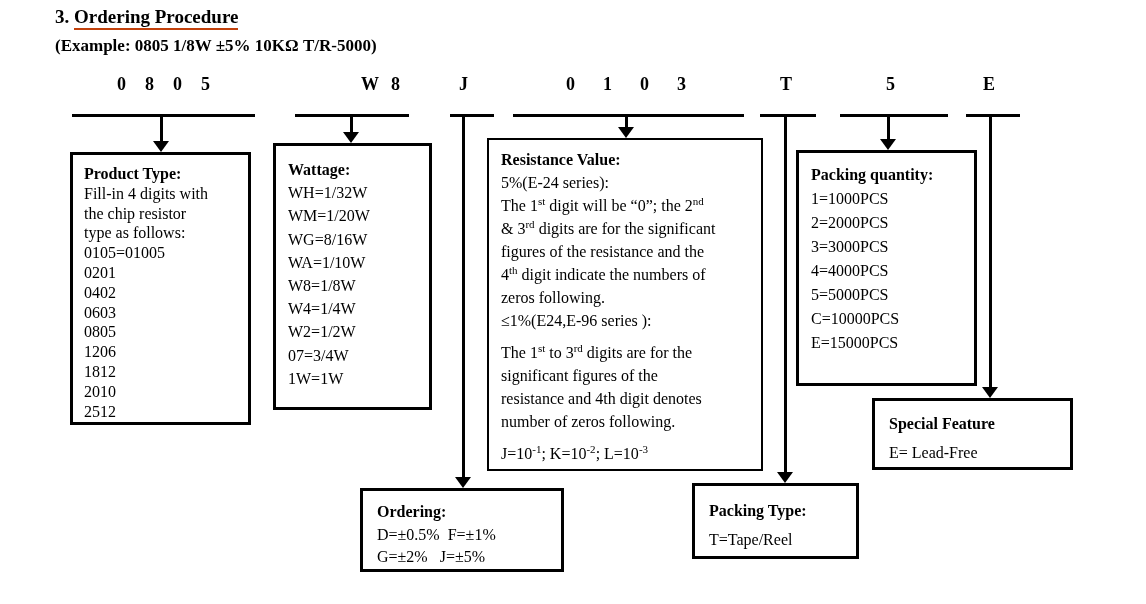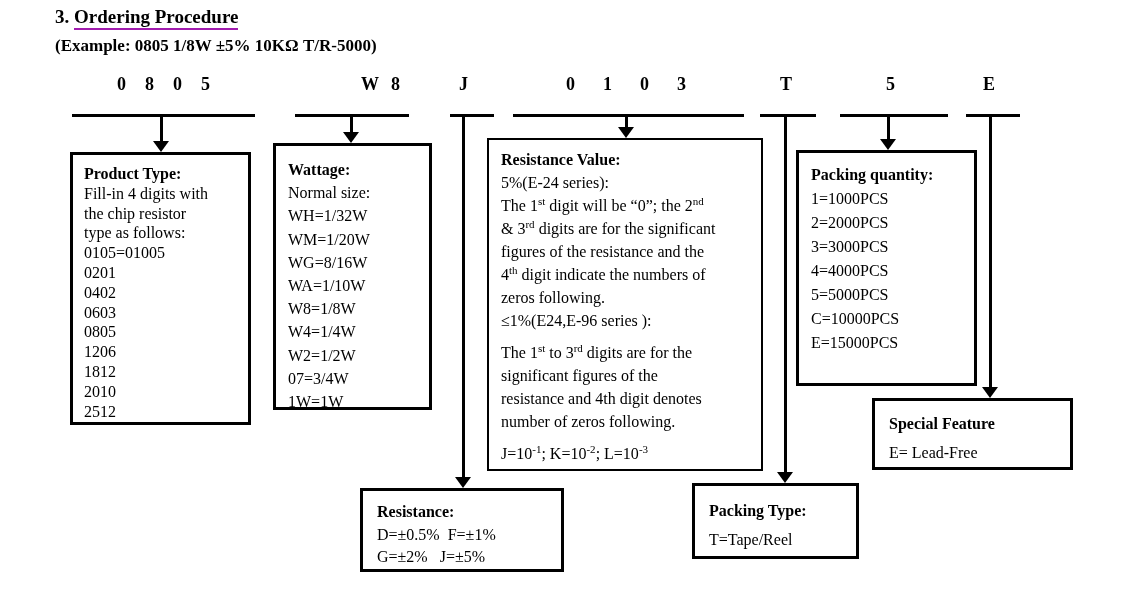--- a/index.html
+++ b/index.html
@@ -2,21 +2,21 @@
 <html><head>
 <meta charset="utf-8">
 <style>
   html,body { margin:0; padding:0; background:#fff; }
   .page {
     position:relative; width:1146px; height:604px; background:#ffffff;
     font-family:"Liberation Serif","DejaVu Serif",serif; color:#000;
     overflow:hidden;
   }
   .doc-title { position:absolute; left:55px; top:6px; font-size:19px; font-weight:bold; white-space:pre; }
-  .doc-title .underlined { border-bottom:2px solid #a21caf; padding-bottom:1px; }
+  .doc-title .underlined { border-bottom:2px solid #c2410c; padding-bottom:1px; }
   .example-line { position:absolute; left:55px; top:36px; font-size:17px; font-weight:bold; white-space:pre; }
 
   .code-label { position:absolute; top:74px; font-size:18px; font-weight:bold; white-space:pre; }
   .ls19 { letter-spacing:19px; }
   .ls12 { letter-spacing:12px; }
   .ls28 { letter-spacing:28px; }
 
   .hline { position:absolute; height:3px; background:#000; }
   .vline { position:absolute; width:3px; background:#000; }
   .ah { position:absolute; width:0; height:0;
@@ -89,21 +89,20 @@
     <div class="line">0603</div>
     <div class="line">0805</div>
     <div class="line">1206</div>
     <div class="line">1812</div>
     <div class="line">2010</div>
     <div class="line">2512</div>
   </div>
 
   <div class="box box-wattage">
     <div class="bt">Wattage:</div>
-    <div class="line">Normal size:</div>
     <div class="line">WH=1/32W</div>
     <div class="line">WM=1/20W</div>
     <div class="line">WG=8/16W</div>
     <div class="line">WA=1/10W</div>
     <div class="line">W8=1/8W</div>
     <div class="line">W4=1/4W</div>
     <div class="line">W2=1/2W</div>
     <div class="line">07=3/4W</div>
     <div class="line">1W=1W</div>
   </div>
@@ -134,21 +133,21 @@
     <div class="line">C=10000PCS</div>
     <div class="line">E=15000PCS</div>
   </div>
 
   <div class="box box-special">
     <div class="bt">Special Feature</div>
     <div class="line">E= Lead-Free</div>
   </div>
 
   <div class="box box-tol">
-    <div class="bt">Resistance:</div>
+    <div class="bt">Ordering:</div>
     <div class="line">D=±0.5%  F=±1%</div>
     <div class="line">G=±2%   J=±5%</div>
   </div>
 
   <div class="box box-packtype">
     <div class="bt">Packing Type:</div>
     <div class="line">T=Tape/Reel</div>
   </div>
 
 </div>

